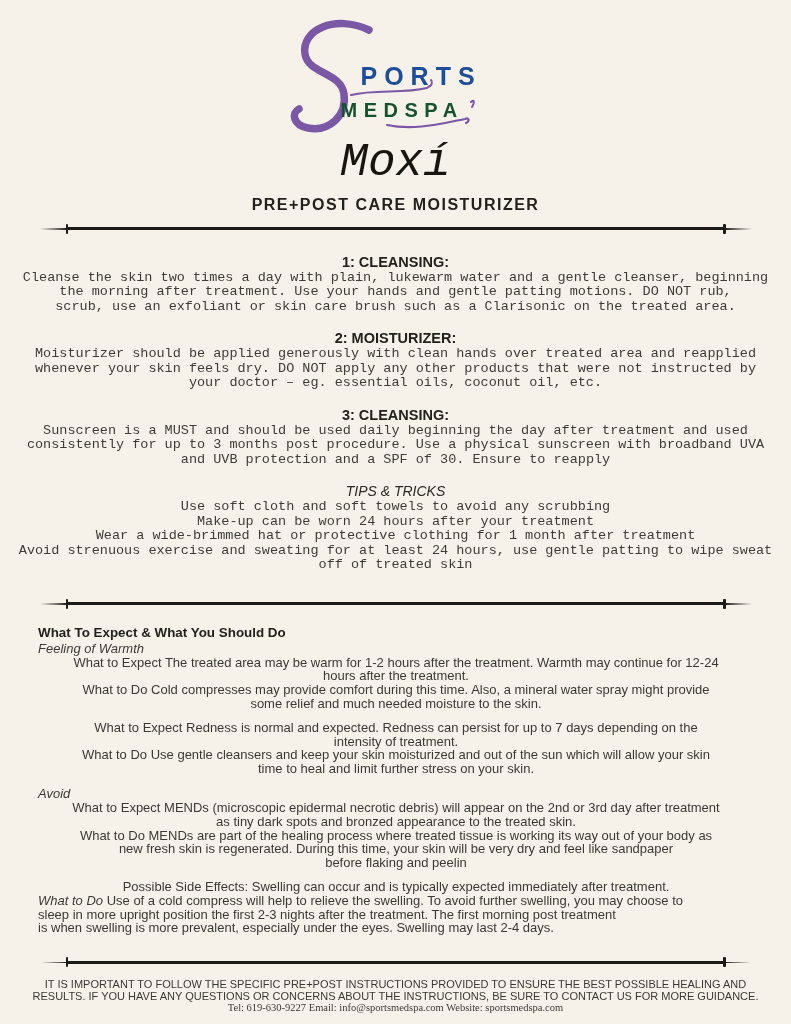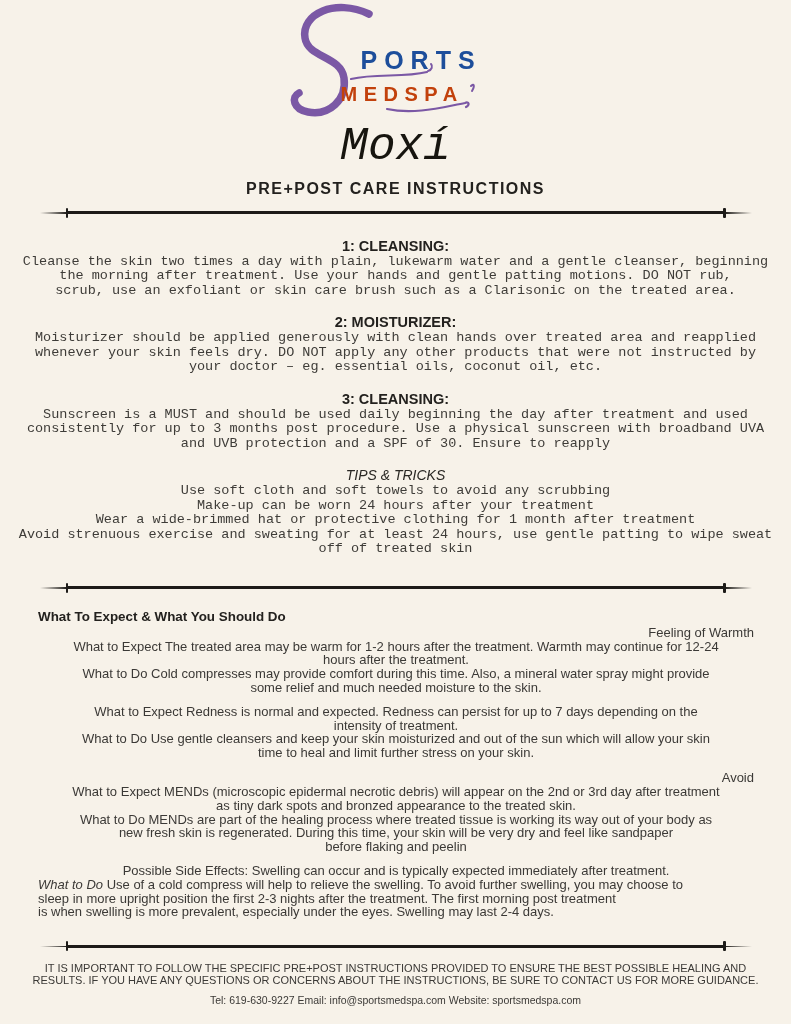--- a/index.html
+++ b/index.html
@@ -5,33 +5,33 @@
   * { margin: 0; padding: 0; box-sizing: border-box; }
   html,body { background:#e8e4da; }
   .page {
     width: 791px; height: 1024px;
     margin: 0 auto;
     background: #f7f2e9;
     font-family: "Liberation Sans", sans-serif;
     color: #3e3c38;
     position: relative;
     overflow: hidden;
-    padding-top: 4px;
+    padding-top: 20px;
   }
 
   
   .logo { position: relative; width: 210px; height: 114px; margin: 0 auto; transform: translateX(-10px); }
   .logo svg { position: absolute; inset: 0; overflow: visible; }
   .logo .ports {
     position: absolute; left: 80px; top: 42px;
     font-size: 25px; font-weight: 700; letter-spacing: 7px; color: #1d4e9b;
   }
   .logo .medspa {
     position: absolute; left: 60px; top: 79px;
-    font-size: 20px; font-weight: 700; letter-spacing: 6.5px; color: #c2410c;
+    font-size: 20px; font-weight: 700; letter-spacing: 6.5px; color: #14532d;
   }
 
   
   .moxi {
     text-align: center;
     font-family: Liberation Mono, monospace;
     font-style: italic;
     font-size: 46px;
     color: #17150f;
     margin-top: 4px;
@@ -66,49 +66,49 @@
   .care-sec .tips-h {
     font-size: 14px; font-weight: 400; font-style: italic; color: #2a2824; line-height: 17px;
   }
   .lines { white-space: pre-line; }
   .care-sec .lines { font-size: 13.5px; line-height: 14.5px; color: #3e3c38; font-family: Liberation Mono, monospace; }
 
   
   .expect { width: 716px; margin: 16px 0 0 38px; font-size: 13px; line-height: 13.8px; color: #3b3936; }
   .expect h4 { font-size: 13.4px; font-weight: 700; color: #23211e; line-height: 16px; }
   .expect .sub { margin-bottom: 10px; }
-  .expect .sub-t { line-height: 15px; text-align: right; }
+  .expect .sub-t { font-style: italic; line-height: 15px; }
   .expect .lines { font-size: 13px; line-height: 13.8px; text-align: center; }
   .se-body { white-space: pre-line; }
   .se-body em { font-style: italic; }
 
   
   .footer { margin-top: 12px; text-align: center; color: #3b3936; }
   .footer .notice { width: 726px; margin: 0 auto; font-size: 11px; line-height: 11.5px; letter-spacing: 0; text-transform: none; }
-  .footer .contact { font-size: 10.5px; line-height: 12px; margin-top: 8px; }
+  .footer .contact { font-size: 10.5px; line-height: 12px; margin-top: 0; font-family: Liberation Serif, serif; }
 </style>
 </head>
 <body>
 
 <div class="page">
 
   <div class="logo">
     <svg viewBox="0 0 210 114">
       <path d="M 88 10 C 54 -6 20 10 24 34 C 27 54 60 52 63 74 C 66 96 48 112 27 108 C 12 105 10 93 18 89" fill="none" stroke="#7b58a5" stroke-width="7.5" stroke-linecap="round"></path>
       <path d="M 70 75 C 95 69 122 74 146 68" fill="none" stroke="#7b58a5" stroke-width="2.2" stroke-linecap="round"></path>
       <path d="M 147 67 c 4 -1 5 -5 3 -7" fill="none" stroke="#7b58a5" stroke-width="2" stroke-linecap="round"></path>
       <path d="M 106 105 C 134 111 162 103 184 99 C 188 97 189 101 185 103" fill="none" stroke="#7b58a5" stroke-width="2.2" stroke-linecap="round"></path>
       <path d="M 190 82 c 3 -3 4 0 1 5" fill="none" stroke="#7b58a5" stroke-width="2" stroke-linecap="round"></path>
     </svg>
     <span class="ports">PORTS</span>
     <span class="medspa">MEDSPA</span>
   </div>
 
   <div class="moxi">Moxí</div>
-  <div class="subtitle">PRE+POST CARE INSTRUCTIONS</div>
+  <div class="subtitle">PRE+POST CARE MOISTURIZER</div>
 
   <div class="divider div-top">
     <span class="tail tl"></span>
     <span class="tick kl"></span>
     <span class="line"></span>
     <span class="tick kr"></span>
     <span class="tail tr"></span>
   </div>
 
   <div class="care">

